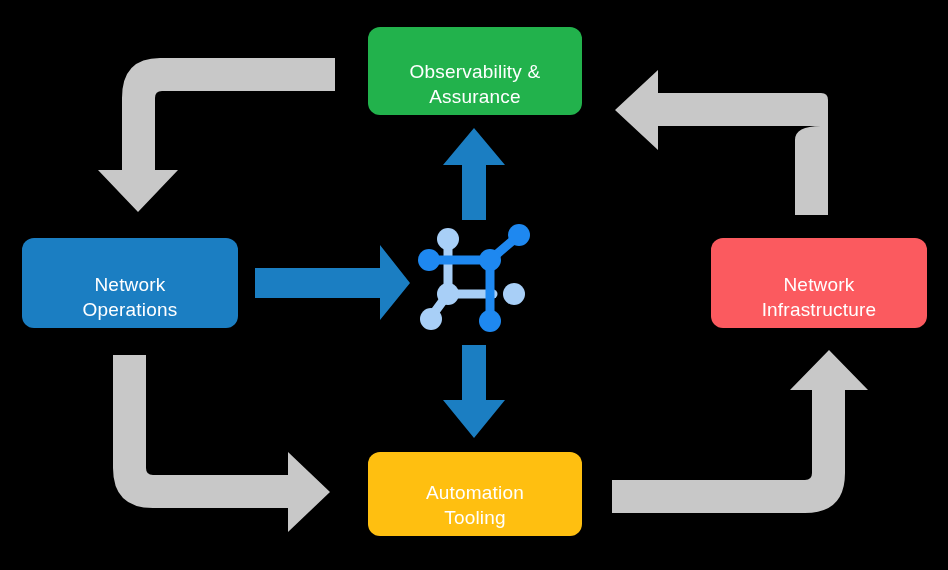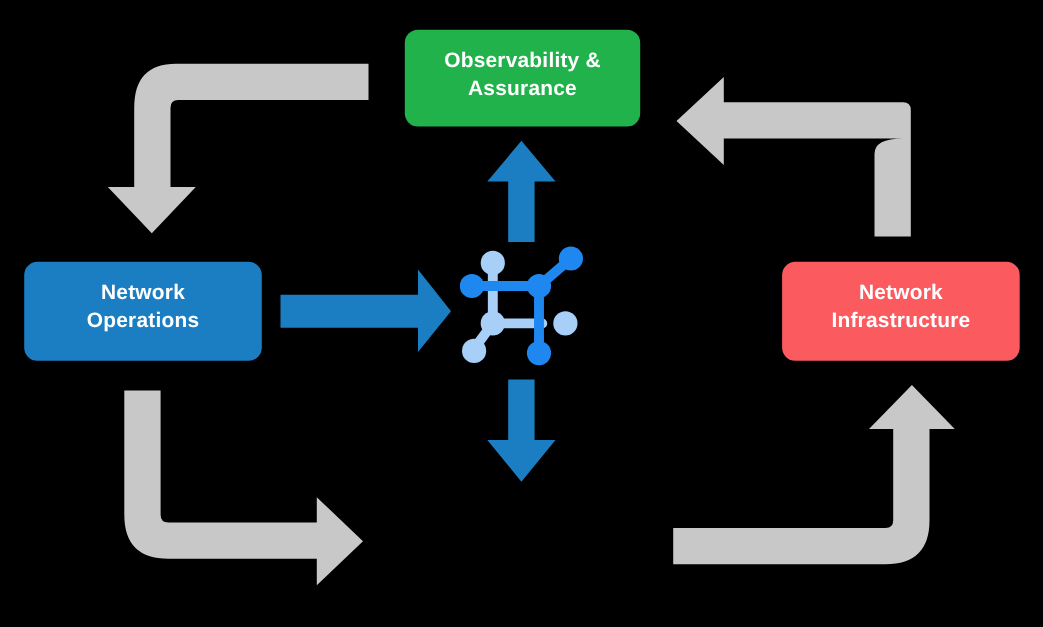--- a/index.html
+++ b/index.html
@@ -12,30 +12,30 @@
     width: 948px;
     height: 570px;
     background: #000000;
     overflow: hidden;
     font-family: "Liberation Sans", sans-serif;
   }
   .node-box {
     position: absolute;
     border-radius: 12px;
     display: flex;
-    align-items: flex-start;
+    align-items: flex-end;
     justify-content: center;
     text-align: center;
     color: #ffffff;
     font-size: 19px;
     line-height: 1.32;
-    font-weight: 700;
+    font-weight: 400;
     letter-spacing: 0.2px;
     box-sizing: border-box;
-    padding: 16px 10px;
+    padding: 6px 10px;
   }
   .node-box span { display: block; white-space: pre-line; }
 
   #box-observability { left: 368px; top: 27px;  width: 214px; height: 88px; }
   #box-operations    { left: 22px;  top: 238px; width: 216px; height: 90px; }
   #box-infrastructure{ left: 711px; top: 238px; width: 216px; height: 90px; }
   #box-automation    { left: 368px; top: 452px; width: 214px; height: 84px; }
 
   .svg-layer {
     position: absolute;
@@ -149,14 +149,18 @@
   <div class="node-box" id="box-operations" style="background:#1B7EC2;">
     <span>Network
 Operations</span>
   </div>
 
   <div class="node-box" id="box-infrastructure" style="background:#FB5A5F;">
     <span>Network
 Infrastructure</span>
   </div>
 
+  <div class="node-box" id="box-automation" style="background:#FFBF10;">
+    <span>Automation
+Tooling</span>
+  </div>
 
 </div>
 
 </body></html>

